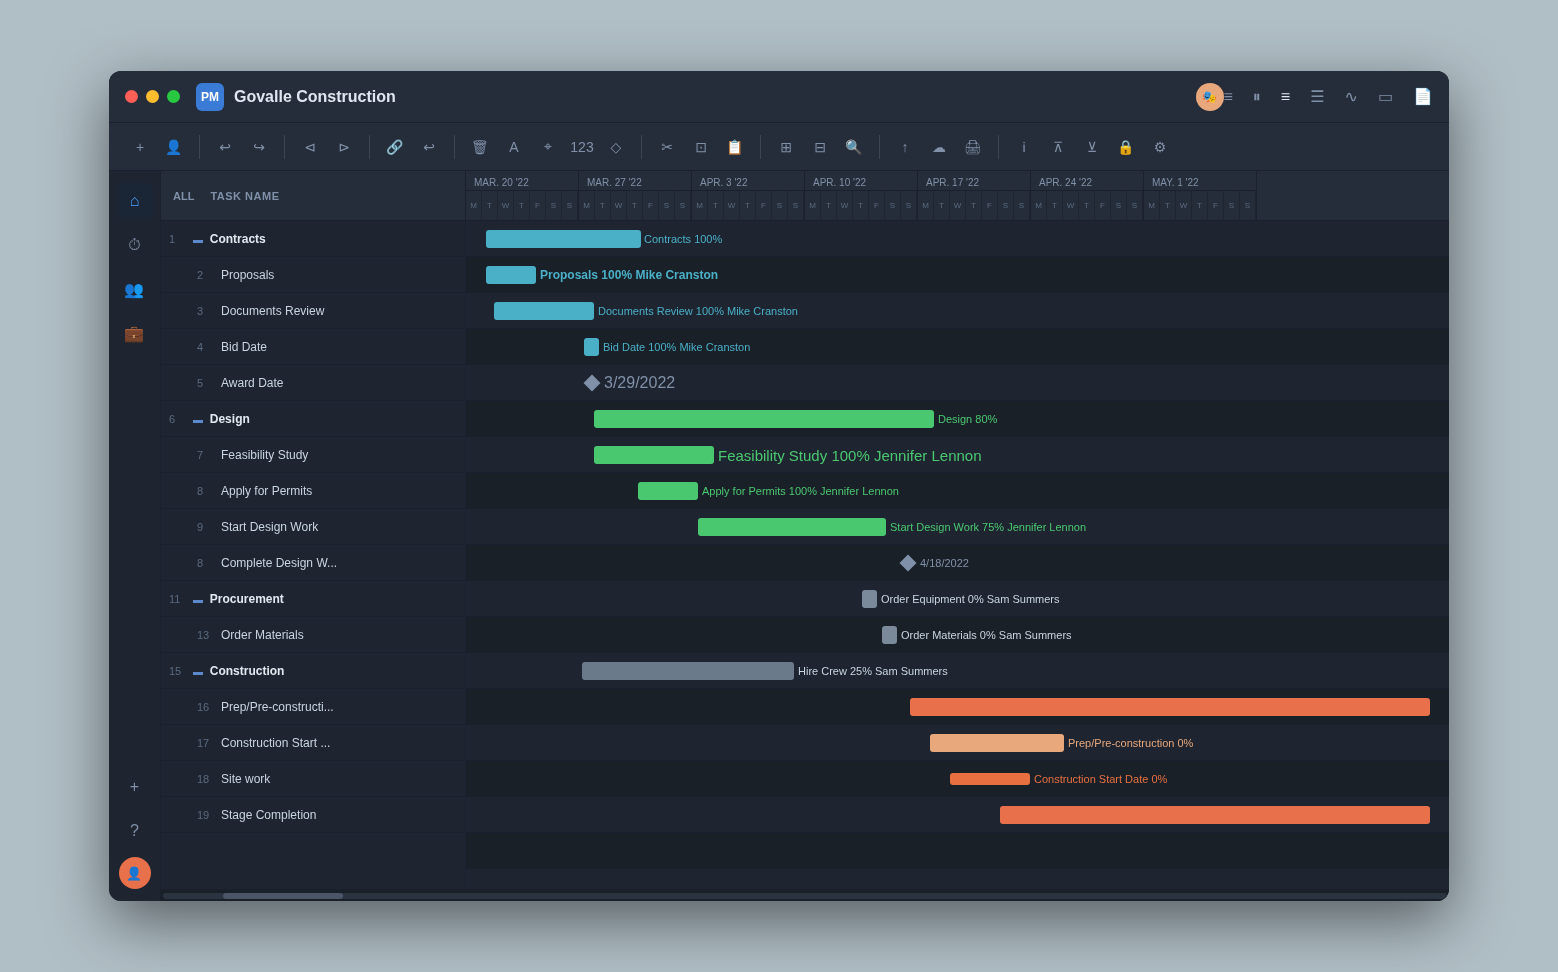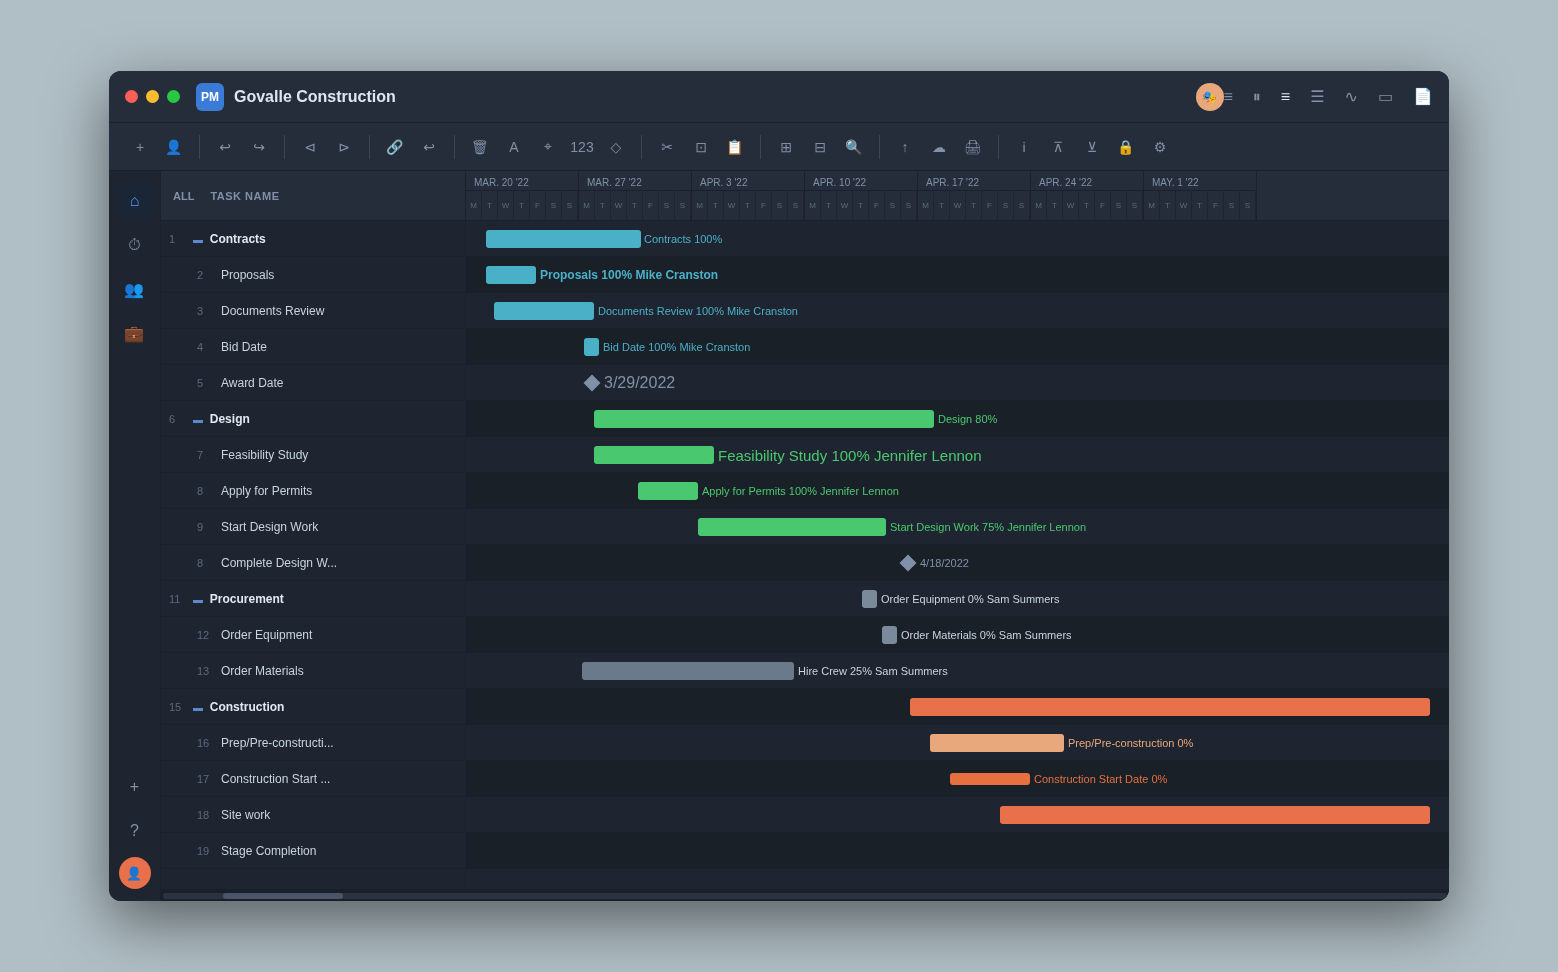--- a/index.html
+++ b/index.html
@@ -498,24 +498,20 @@
             </div>
             <div class="task-row indent1">
               <div class="task-row-num">8</div>
               <div class="task-row-name">Complete Design W...</div>
             </div>
             <div class="task-row group-row">
               <div class="task-row-num">11</div>
               <div class="task-row-name"><span class="group-indicator">▬ </span>Procurement</div>
             </div>
             <div class="task-row indent1">
-              <div class="task-row-num">12</div>
-              <div class="task-row-name">Order Equipment</div>
-            </div>
-            <div class="task-row indent1">
               <div class="task-row-num">13</div>
               <div class="task-row-name">Order Materials</div>
             </div>
             <div class="task-row group-row">
               <div class="task-row-num">15</div>
               <div class="task-row-name"><span class="group-indicator">▬ </span>Construction</div>
             </div>
             <div class="task-row indent1">
               <div class="task-row-num">16</div>
               <div class="task-row-name">Prep/Pre-constructi...</div>

